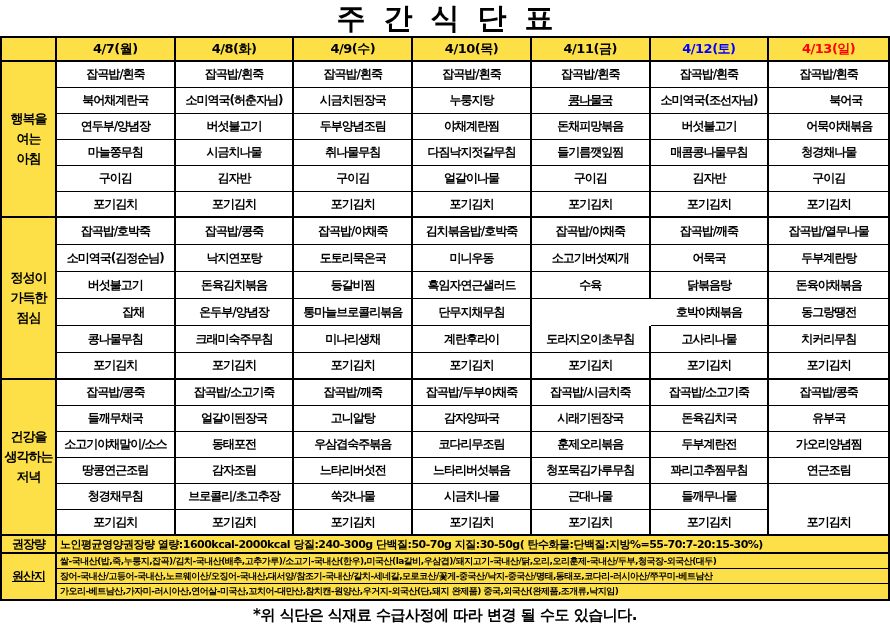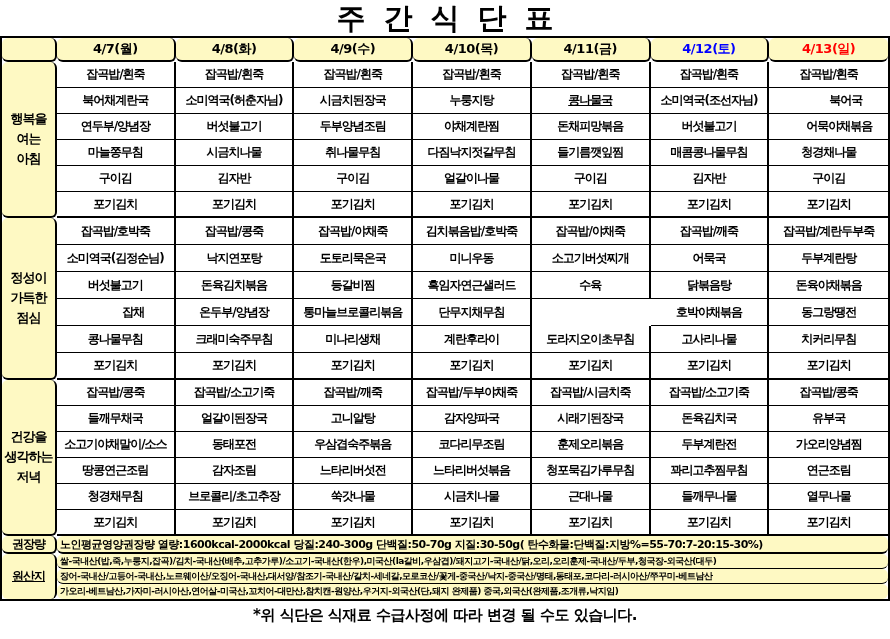--- a/index.html
+++ b/index.html
@@ -6,21 +6,21 @@
   body{width:890px;height:639px;font-family:"DejaVu Sans",sans-serif;color:#000;}
   .title{text-align:center;font-size:29px;font-weight:bold;letter-spacing:18px;padding:1px 0 1px 18px;margin:0;line-height:34px;}
   .grid{
     display:grid;
     grid-template-columns:55px repeat(7,1fr);
     grid-template-rows:24px repeat(6,26px) repeat(6,27px) repeat(6,26px) 18px repeat(3,15px);
     border:2px solid #000;
     width:890px;box-sizing:border-box;background:#fff;
   }
   .cell{display:flex;align-items:center;justify-content:center;border-right:2px solid #000;border-bottom:1px solid #000;box-sizing:border-box;overflow:hidden;font-weight:bold;color:#000;}
-  .green{background:#fef9c3;border-radius:6px;}
+  .green{background:#fde047;}
   .head{font-size:13px;letter-spacing:-0.5px;}
   .hb{border-bottom-width:2px;}
   .sb{border-bottom-width:2px;}
   .nb{border-bottom:none;}
   .lc{border-right:none;}
   .menu{font-size:12px;letter-spacing:-1px;white-space:nowrap;background:#fff;}
   .mlabel{font-size:13px;white-space:pre-line;text-align:center;line-height:1.55;letter-spacing:-1px;}
   .small{font-size:12px;}
   .rectext{font-size:11px;justify-content:flex-start;padding:0 3px;white-space:nowrap;letter-spacing:-0.5px;}
   .origin{font-size:9px;justify-content:flex-start;padding:0 3px;white-space:nowrap;letter-spacing:-0.5px;}
@@ -116,21 +116,21 @@
       <div class="cell menu" style="grid-area: 9 / 6;">소고기버섯찌개</div>
       <div class="cell menu" style="grid-area: 10 / 6;">수육</div>
       <div class="cell menu" style="grid-area: 12 / 6;">도라지오이초무침</div>
       <div class="cell menu sb" style="grid-area: 13 / 6;">포기김치</div>
       <div class="cell menu" style="grid-area: 8 / 7;">잡곡밥/깨죽</div>
       <div class="cell menu" style="grid-area: 9 / 7;">어묵국</div>
       <div class="cell menu" style="grid-area: 10 / 7;">닭볶음탕</div>
       <div class="cell menu" style="grid-area: 11 / 7;">호박야채볶음</div>
       <div class="cell menu" style="grid-area: 12 / 7;">고사리나물</div>
       <div class="cell menu sb" style="grid-area: 13 / 7;">포기김치</div>
-      <div class="cell menu lc" style="grid-area: 8 / 8;">잡곡밥/계란두부죽</div>
+      <div class="cell menu lc" style="grid-area: 8 / 8;">잡곡밥/열무나물</div>
       <div class="cell menu lc" style="grid-area: 9 / 8;">두부계란탕</div>
       <div class="cell menu lc" style="grid-area: 10 / 8;">돈육야채볶음</div>
       <div class="cell menu lc" style="grid-area: 11 / 8;">동그랑땡전</div>
       <div class="cell menu lc" style="grid-area: 12 / 8;">치커리무침</div>
       <div class="cell menu sb lc" style="grid-area: 13 / 8;">포기김치</div>
       <div class="cell green mlabel sb" style="grid-area: 14 / 1 / span 6;">건강을
 생각하는
 저녁</div>
       <div class="cell menu" style="grid-area: 14 / 2;">잡곡밥/콩죽</div>
       <div class="cell menu" style="grid-area: 15 / 2;">들깨무채국</div>
@@ -165,21 +165,20 @@
       <div class="cell menu" style="grid-area: 14 / 7;">잡곡밥/소고기죽</div>
       <div class="cell menu" style="grid-area: 15 / 7;">돈육김치국</div>
       <div class="cell menu" style="grid-area: 16 / 7;">두부계란전</div>
       <div class="cell menu" style="grid-area: 17 / 7;">꽈리고추찜무침</div>
       <div class="cell menu" style="grid-area: 18 / 7;">들깨무나물</div>
       <div class="cell menu sb" style="grid-area: 19 / 7;">포기김치</div>
       <div class="cell menu lc" style="grid-area: 14 / 8;">잡곡밥/콩죽</div>
       <div class="cell menu lc" style="grid-area: 15 / 8;">유부국</div>
       <div class="cell menu lc" style="grid-area: 16 / 8;">가오리양념찜</div>
       <div class="cell menu lc" style="grid-area: 17 / 8;">연근조림</div>
-      <div class="cell menu lc" style="grid-area: 18 / 8;">열무나물</div>
       <div class="cell menu sb lc" style="grid-area: 19 / 8;">포기김치</div>
       <div class="cell green mlabel small sb" style="grid-area: 20 / 1;">권장량</div>
       <div class="cell green rectext sb lc" style="grid-area: 20 / 2 / auto / span 7;">노인평균영양권장량 열량:1600kcal-2000kcal 당질:240-300g 단백질:50-70g 지질:30-50g( 탄수화물:단백질:지방%=55-70:7-20:15-30%)</div>
       <div class="cell green mlabel small nb" style="grid-area: 21 / 1 / span 3; text-decoration: underline;">원산지</div>
       <div class="cell green origin lc" style="grid-area: 21 / 2 / auto / span 7;">쌀-국내산(밥,죽,누룽지,잡곡)/김치-국내산(배추,고추가루)/소고기-국내산(한우),미국산(la갈비,우삼겹)/돼지고기-국내산/닭,오리,오리훈제-국내산/두부,청국장-외국산(대두)</div>
       <div class="cell green origin lc" style="grid-area: 22 / 2 / auto / span 7;">장어-국내산/고등어-국내산,노르웨이산/오징어-국내산,대서양/참조기-국내산/갈치-세네갈,모로코산/꽃게-중국산/낙지-중국산/명태,동태포,코다리-러시아산/쭈꾸미-베트남산</div>
       <div class="cell green origin lc nb" style="grid-area: 23 / 2 / auto / span 7;">가오리-베트남산,가자미-러시아산,연어살-미국산,꼬치어-대만산,참치캔-원양산,우거지-외국산(단,돼지 완제품) 중국,외국산(완제품,조개류,낙지임)</div>
     </div>
   <div class="footnote">*위 식단은 식재료 수급사정에 따라 변경 될 수도 있습니다.</div>
 </div>

